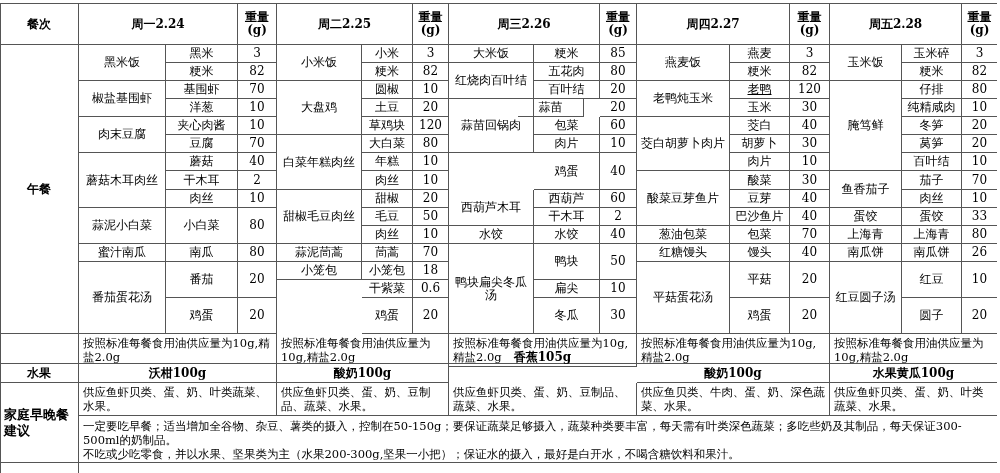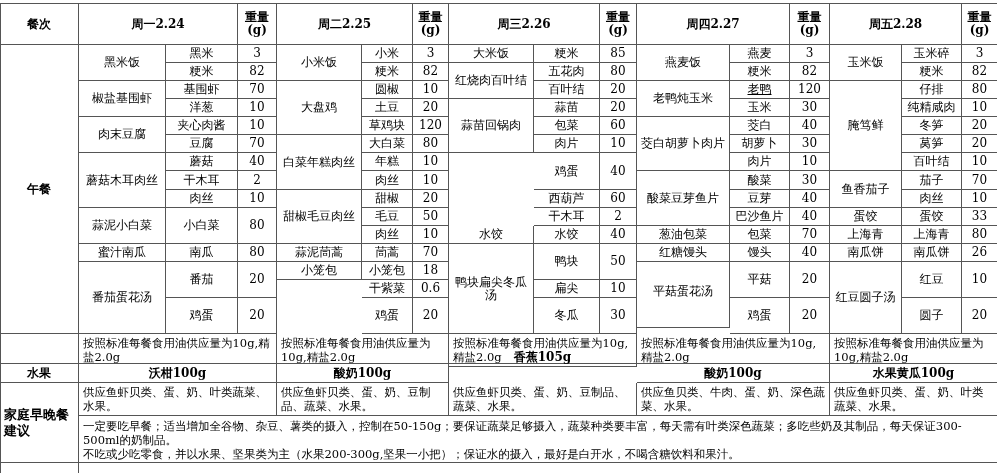--- a/index.html
+++ b/index.html
@@ -118,28 +118,29 @@
       <div class="c" style="left: 334px; top: 253px; width: 36px; height: 36px;">20</div>
       <div class="c" style="left: 370px; top: 0px; width: 85px; height: 18px;">大米饭</div>
       <div class="c" style="left: 455px; top: 0px; width: 66px; height: 18px;">粳米</div>
       <div class="c" style="left: 521px; top: 0px; width: 37px; height: 18px;">85</div>
       <div class="c" style="left: 370px; top: 18px; width: 85px; height: 36px;">红烧肉百叶结</div>
       <div class="c" style="left: 455px; top: 18px; width: 66px; height: 18px;">五花肉</div>
       <div class="c" style="left: 521px; top: 18px; width: 37px; height: 18px;">80</div>
       <div class="c" style="left: 455px; top: 36px; width: 66px; height: 18px;">百叶结</div>
       <div class="c" style="left: 521px; top: 36px; width: 37px; height: 18px;">20</div>
       <div class="c" style="left: 370px; top: 54px; width: 85px; height: 54px;">蒜苗回锅肉</div>
-      <div class="c" style="left: 455px; top: 54px; width: 66px; height: 18px;">蒜苗</div>
+      <div class="c" style="left: 439px; top: 54px; width: 66px; height: 18px;">蒜苗</div>
       <div class="c" style="left: 521px; top: 54px; width: 37px; height: 18px;">20</div>
       <div class="c" style="left: 455px; top: 72px; width: 66px; height: 18px;">包菜</div>
       <div class="c" style="left: 521px; top: 72px; width: 37px; height: 18px;">60</div>
       <div class="c" style="left: 455px; top: 90px; width: 66px; height: 18px;">肉片</div>
       <div class="c" style="left: 521px; top: 90px; width: 37px; height: 18px;">10</div>
       <div class="c" style="left: 455px; top: 108px; width: 66px; height: 37px;">鸡蛋</div>
       <div class="c" style="left: 521px; top: 108px; width: 37px; height: 37px;">40</div>
+      <div class="c" style="left: 370px; top: 145px; width: 85px; height: 36px;">西葫芦木耳</div>
       <div class="c" style="left: 455px; top: 145px; width: 66px; height: 18px;">西葫芦</div>
       <div class="c" style="left: 521px; top: 145px; width: 37px; height: 18px;">60</div>
       <div class="c" style="left: 455px; top: 163px; width: 66px; height: 18px;">干木耳</div>
       <div class="c" style="left: 521px; top: 163px; width: 37px; height: 18px;">2</div>
       <div class="c" style="left: 370px; top: 181px; width: 85px; height: 18px;">水饺</div>
       <div class="c" style="left: 455px; top: 181px; width: 66px; height: 18px;">水饺</div>
       <div class="c" style="left: 521px; top: 181px; width: 37px; height: 18px;">40</div>
       <div class="c" style="left: 370px; top: 199px; width: 85px; height: 90px;">鸭块扁尖冬瓜汤</div>
       <div class="c" style="left: 455px; top: 199px; width: 66px; height: 36px;">鸭块</div>
       <div class="c" style="left: 521px; top: 199px; width: 37px; height: 36px;">50</div>
@@ -170,21 +171,21 @@
       <div class="c" style="left: 651px; top: 145px; width: 60px; height: 18px; font-family: Liberation Serif, serif;">豆芽</div>
       <div class="c" style="left: 711px; top: 145px; width: 40px; height: 18px;">40</div>
       <div class="c" style="left: 651px; top: 163px; width: 60px; height: 18px;">巴沙鱼片</div>
       <div class="c" style="left: 711px; top: 163px; width: 40px; height: 18px;">40</div>
       <div class="c" style="left: 558px; top: 181px; width: 93px; height: 18px;">葱油包菜</div>
       <div class="c" style="left: 651px; top: 181px; width: 60px; height: 18px;">包菜</div>
       <div class="c" style="left: 711px; top: 181px; width: 40px; height: 18px;">70</div>
       <div class="c" style="left: 558px; top: 199px; width: 93px; height: 18px;">红糖馒头</div>
       <div class="c" style="left: 651px; top: 199px; width: 60px; height: 18px;">馒头</div>
       <div class="c" style="left: 711px; top: 199px; width: 40px; height: 18px;">40</div>
-      <div class="c" style="left: 558px; top: 211px; width: 93px; height: 72px;">平菇蛋花汤</div>
+      <div class="c" style="left: 558px; top: 217px; width: 93px; height: 72px;">平菇蛋花汤</div>
       <div class="c" style="left: 651px; top: 217px; width: 60px; height: 36px;">平菇</div>
       <div class="c" style="left: 711px; top: 217px; width: 40px; height: 36px;">20</div>
       <div class="c" style="left: 651px; top: 253px; width: 60px; height: 36px;">鸡蛋</div>
       <div class="c" style="left: 711px; top: 253px; width: 40px; height: 36px;">20</div>
       <div class="c" style="left: 751px; top: 0px; width: 72px; height: 36px;">玉米饭</div>
       <div class="c" style="left: 823px; top: 0px; width: 60px; height: 18px;">玉米碎</div>
       <div class="c" style="left: 883px; top: 0px; width: 36px; height: 18px;">3</div>
       <div class="c" style="left: 823px; top: 18px; width: 60px; height: 18px;">粳米</div>
       <div class="c" style="left: 883px; top: 18px; width: 36px; height: 18px;">82</div>
       <div class="c" style="left: 751px; top: 36px; width: 72px; height: 90px;">腌笃鲜</div>

